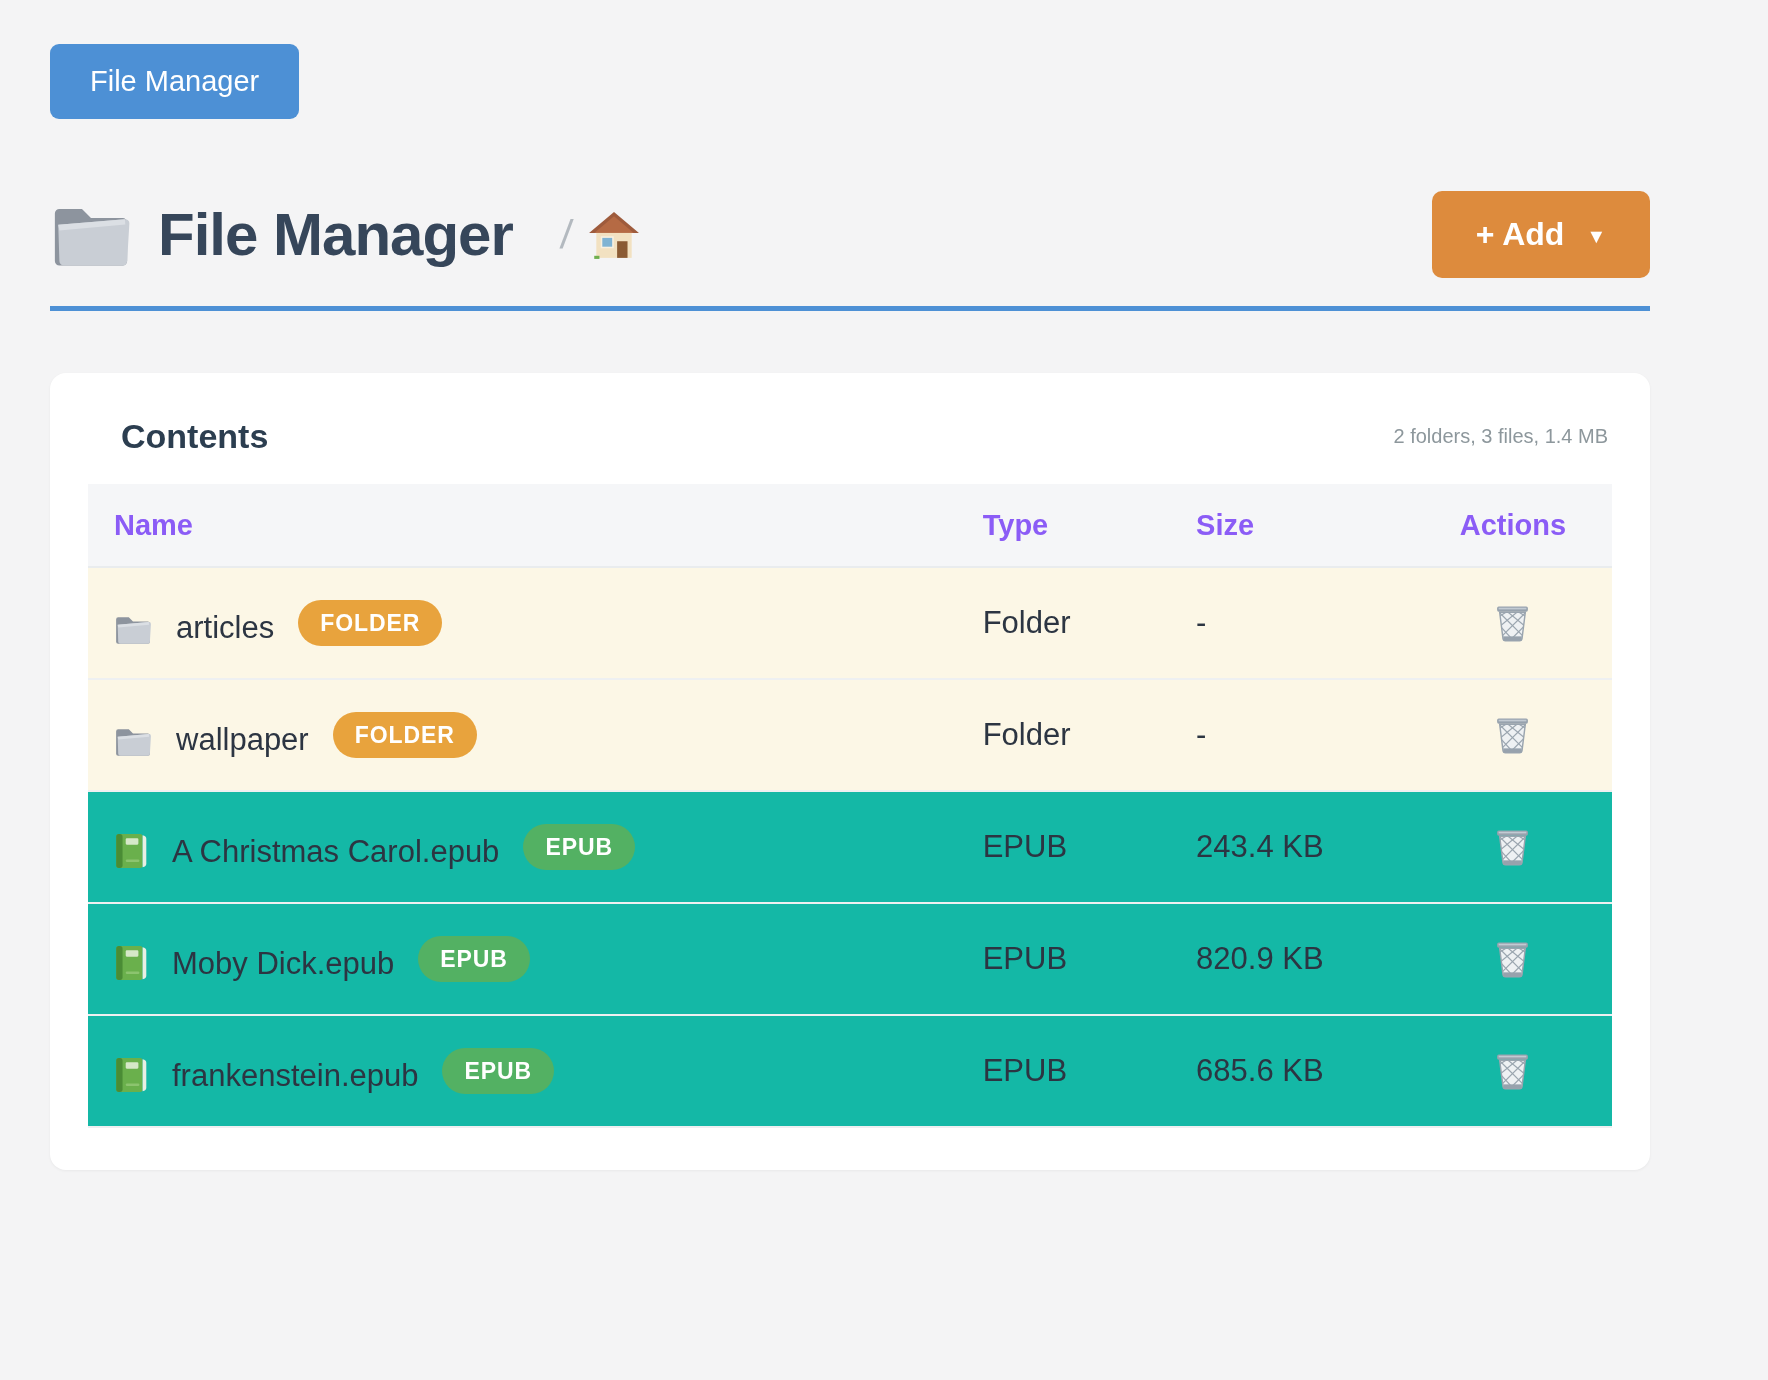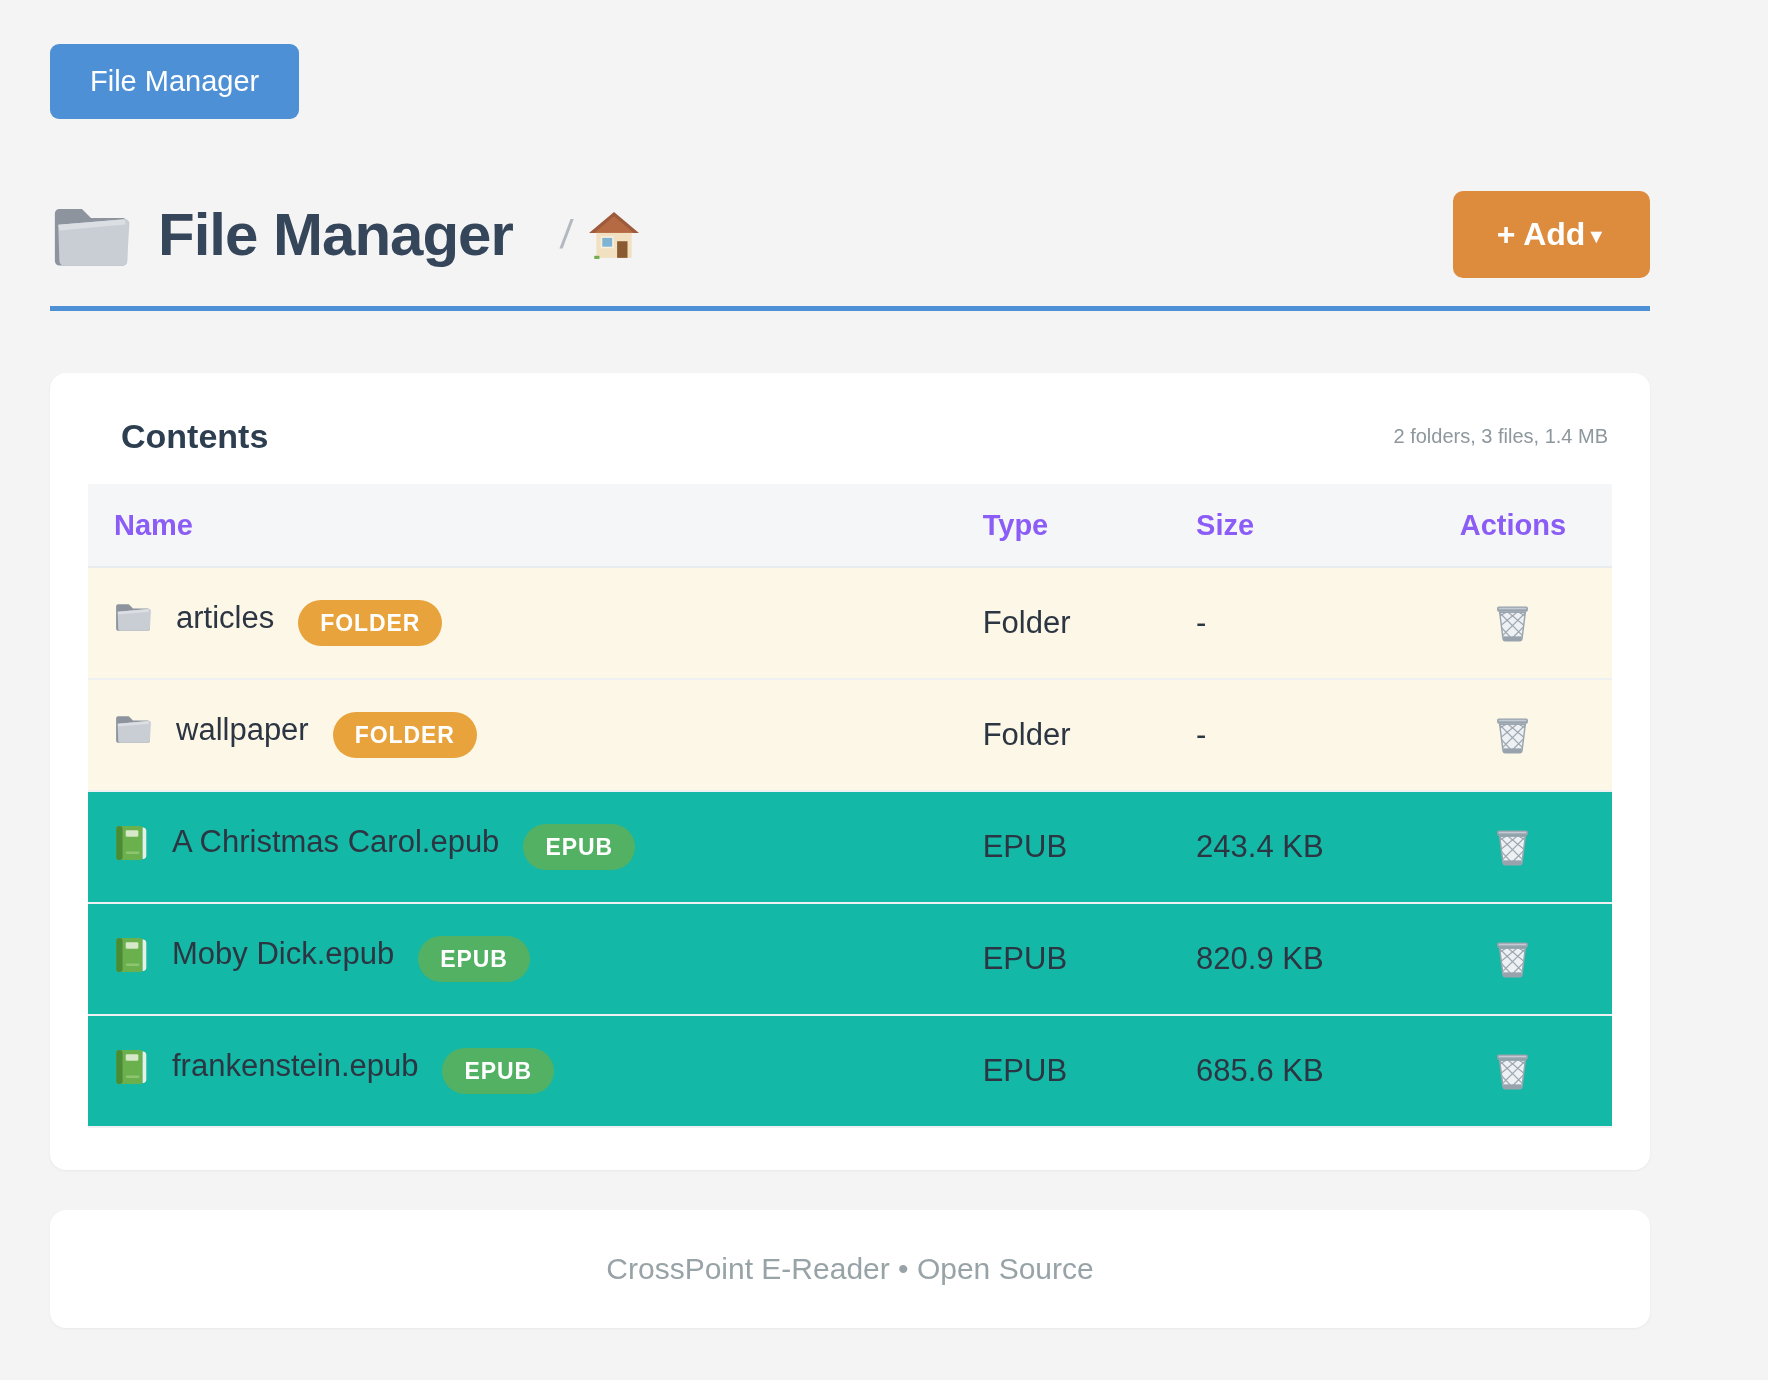--- a/index.html
+++ b/index.html
@@ -22,21 +22,21 @@
 
   
   .page-header{margin-top:72px;display:flex;justify-content:space-between;align-items:center;}
   .title-wrap{display:flex;align-items:center;gap:26px;}
   .page-title{font-size:60px;font-weight:bold;color:#36465a;margin:0;letter-spacing:-1px;}
   .crumb{display:flex;align-items:center;gap:16px;margin-left:22px;}
   .crumb-slash{font-size:40px;color:#b3b9bf;transform:skewX(-6deg);}
   .add-btn{
     background:#dd8b3d;color:#fff;border:none;border-radius:10px;
     font-size:32px;font-weight:bold;font-family:inherit;
-    height:87px;padding:0 44px;display:flex;align-items:center;gap:1px;cursor:pointer;
+    height:87px;padding:0 44px;display:flex;align-items:center;gap:22px;cursor:pointer;
   }
   .add-caret{font-size:0.62em;position:relative;top:2px;}
 
   .rule{height:5px;background:#4d90d5;margin-top:28px;border:none;}
 
   
   .card{
     background:#fff;border-radius:16px;margin-top:62px;
     padding:36px 38px 42px;box-shadow:0 1px 3px rgba(0,0,0,.05);
   }
@@ -52,21 +52,21 @@
   }
   thead th.th-actions{text-align:center;padding:0;}
   tbody td{
     height:110px;font-size:31px;color:#2c3542;
     padding:0 0 0 26px;border-bottom:2px solid #eef0f1;
   }
   tbody td.td-actions{text-align:center;padding:0;}
   tr.row-folder td{background:#fcf7e6;}
   tr.row-epub td{background:#14b8a6;}
 
-  .name-cell{display:flex;align-items:flex-start;gap:24px;}
+  .name-cell{display:flex;align-items:flex-end;gap:24px;}
   .badge{
     display:inline-flex;align-items:center;height:46px;padding:0 22px;border-radius:23px;
     color:#fff;font-weight:bold;font-size:23px;letter-spacing:.04em;
   }
   .badge-folder{background:#e8a33d;}
   .badge-epub{background:#53b163;}
 
   .trash-btn{background:none;border:none;padding:6px;cursor:pointer;line-height:0;}
 
   
@@ -275,17 +275,14 @@
           <td>685.6 KB</td>
           <td class="td-actions"><button class="trash-btn"><span class="icon"><svg width="37" height="39">
                     <use href="#sym-trash"></use>
                   </svg></span></button></td>
         </tr>
 
       </tbody>
     </table>
   </div>
 
-  <div class="footer-card">
-    <span>CrossPoint E-Reader • Open Source</span>
-  </div>
 
 </div>
 
 </body></html>

